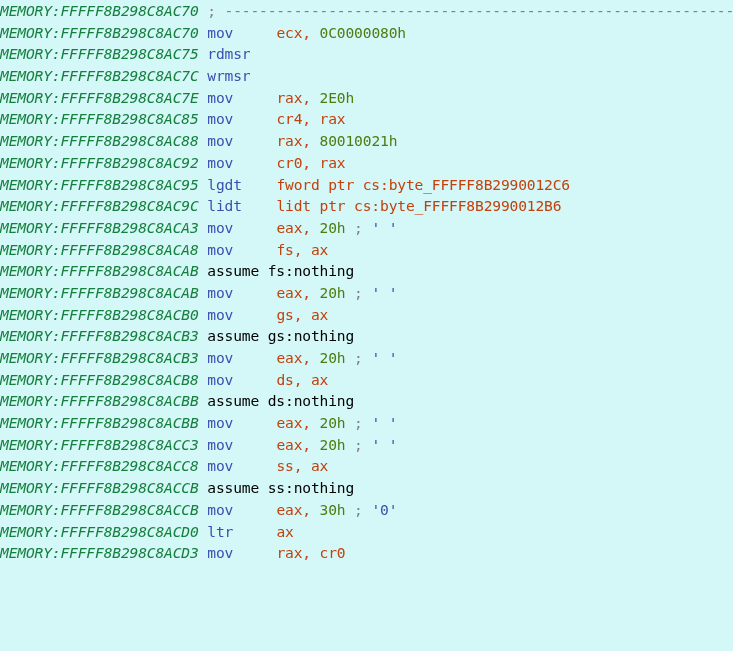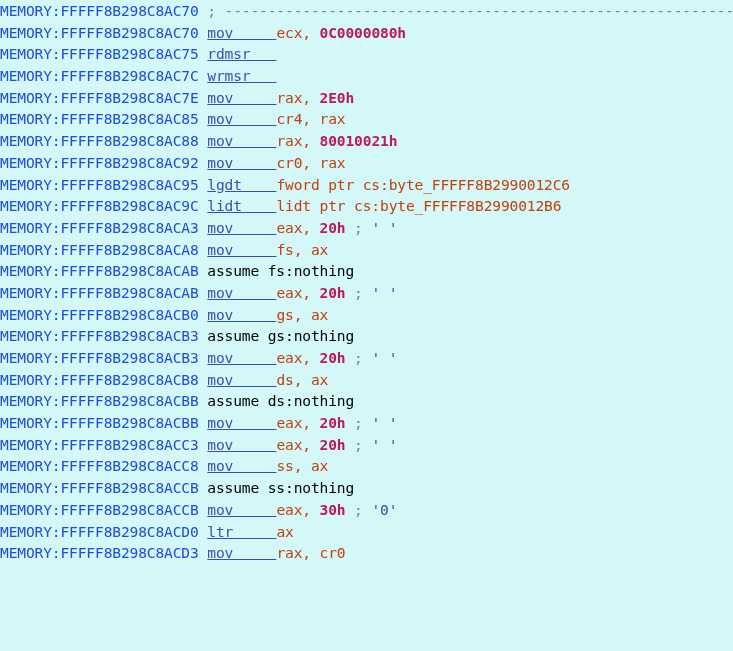--- a/index.html
+++ b/index.html
@@ -23,32 +23,31 @@
   .line {
     height: 21.7px;
     line-height: 21.7px;
     white-space: pre;
     font-size: 14.6px;
     letter-spacing: -0.15px;
     display: block;
     overflow: hidden;
   }
   .addr {
-    color: #1d4ed8;
+    color: #15803d;
+    font-style: italic;
   }
   .mnem {
     color: #3b4fb0;
-    text-decoration: underline;
   }
   .ops {
     color: #c2410c;
   }
   .imm {
-    color: #be185d;
-    font-weight: bold;
+    color: #4d7c0f;
   }
   .assume {
     color: #000000;
   }
   .cmt {
     color: #808080;
   }
   .cmt-char {
     color: #3b4fb0;
   }

